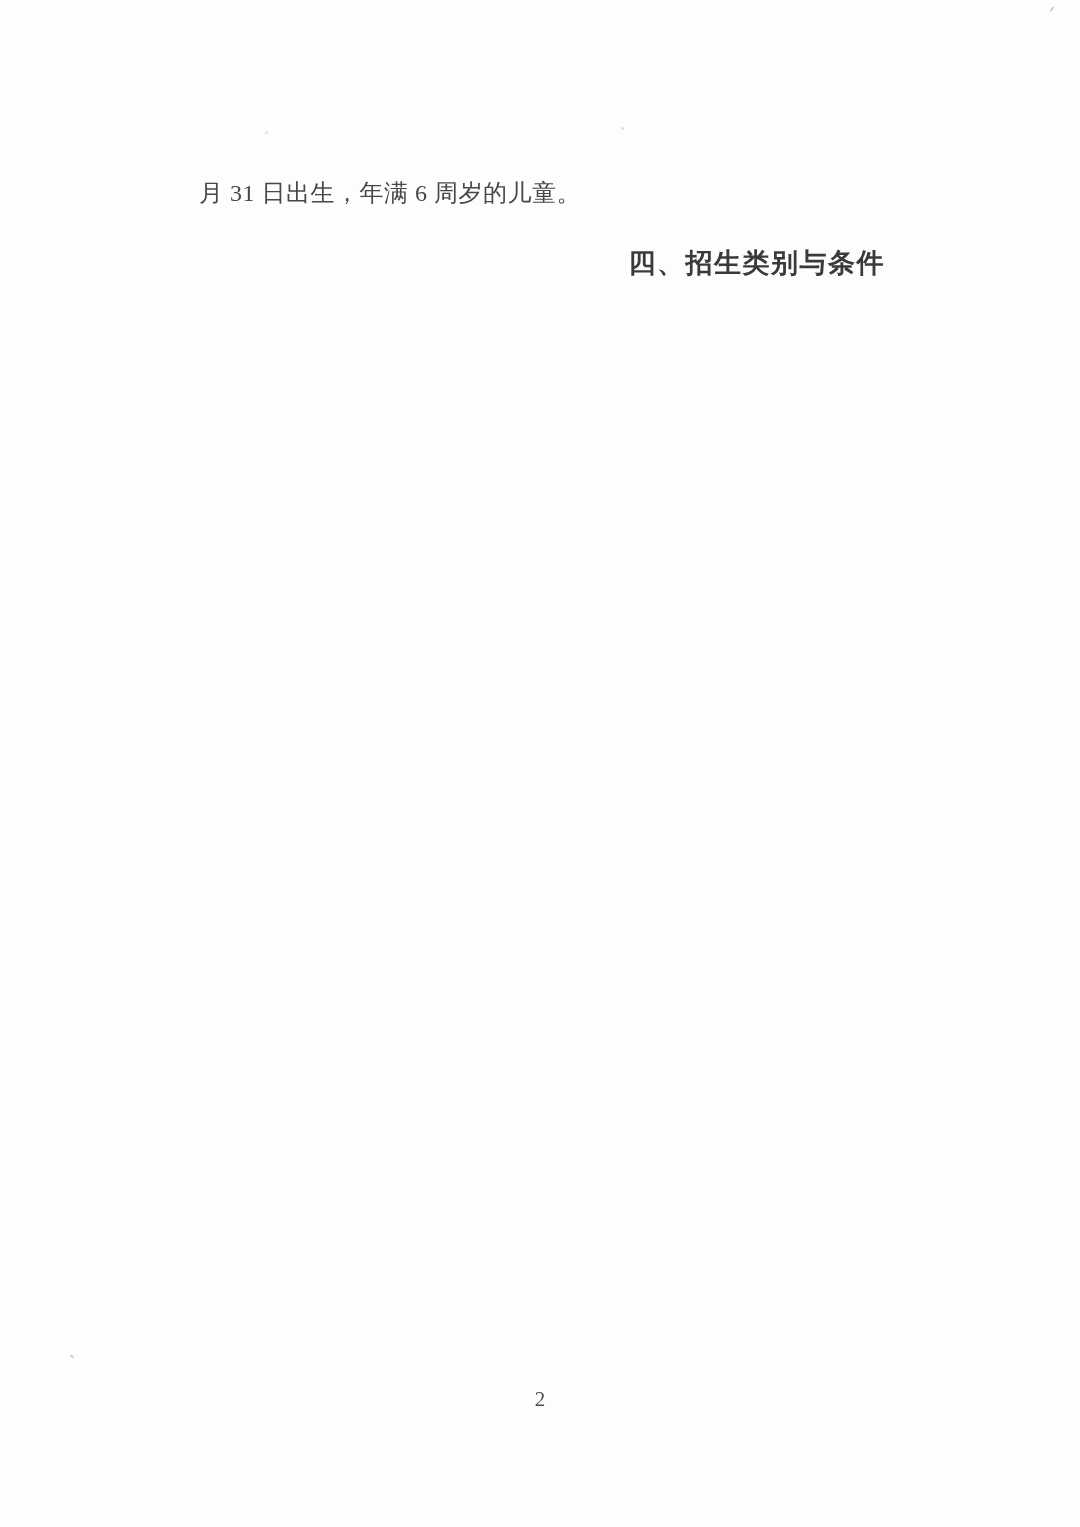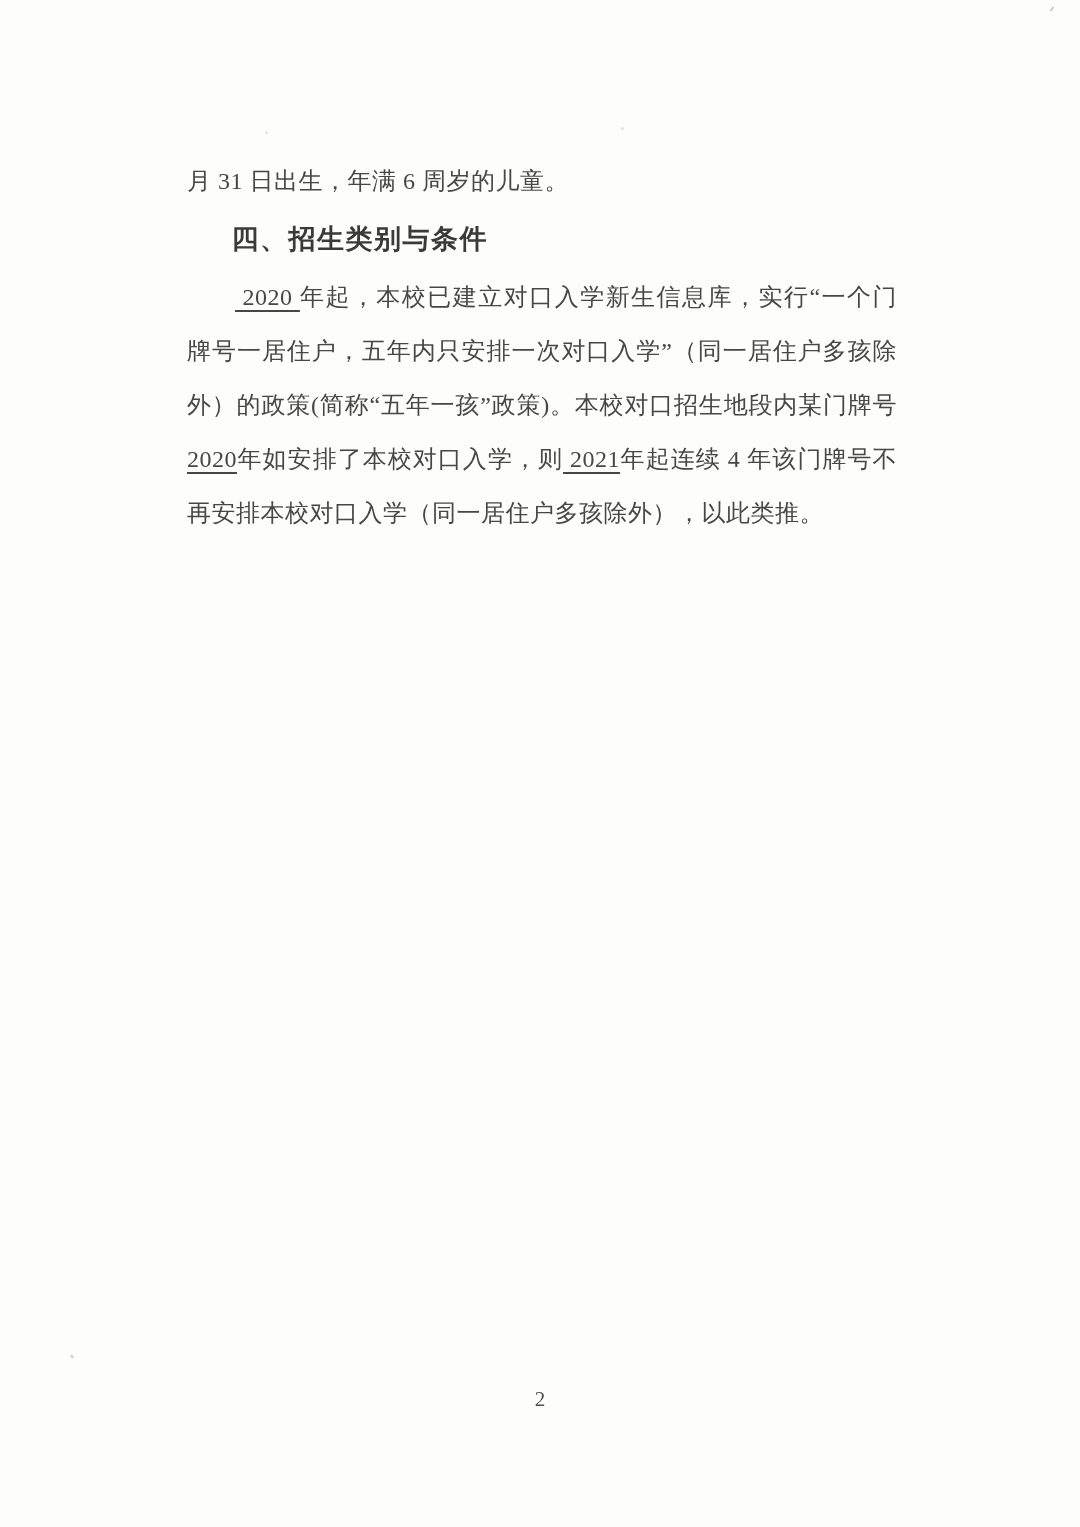--- a/index.html
+++ b/index.html
@@ -20,36 +20,36 @@
     position: absolute;
     inset: 0;
   }
   .doc {
     position: absolute;
     left: 183px;
     top: 150px;
     width: 718px;
   }
   .para {
-    margin: 4px;
+    margin: 16px;
     font-size: 24px;
     line-height: 54px;
     text-align: justify;
     color: var(--text-color);
     letter-spacing: 0.5px;
   }
   .para.indent { text-indent: 2em; }
   .para.heading {
     font-family: "Liberation Sans", "DejaVu Sans", sans-serif;
     font-weight: 700;
     font-size: 27px;
     color: var(--heading-color);
     text-indent: 1.65em;
     letter-spacing: 1.5px;
-    text-align: left;
+    text-align: right;
   }
   .bold { font-weight: 700; }
   .underline {
     text-decoration: underline;
     text-underline-offset: 5px;
     text-decoration-thickness: 1.5px;
   }
   .page-number {
     position: absolute;
     top: 1384px;
@@ -72,20 +72,19 @@
   .speck.s3 { left: 621px;  top: 127px;  width: 3px; height: 3px; opacity: 0.4; }
   .speck.s4 { left: 70px;   top: 1355px; width: 4px; height: 3px; transform: rotate(30deg); opacity: 0.5; }
 </style>
 </head>
 <body>
 
 <div class="page">
   <div class="doc" id="doc">
       <p class="para "><span class="">月 31 日出生，年满 6 周岁的儿童。</span></p>
       <p class="para heading"><span class="bold">四、招生类别与条件</span></p>
-      <p class="para  indent"><span class="underline">&nbsp;2020&nbsp;</span><span class="">年起，本校已建立对口入学新生信息库，实行“一个门牌号一居住户，五年内只安排一次对口入学”（同一居住户多孩除外）的政策(简称“五年一孩”政策)。本校对口招生地段内某门牌号</span><span class="underline">2020</span><span class="">年如安排了本校对口入学，则</span><span class="underline">&nbsp;2021</span><span class="">年起连续 4 年该门牌号不再安排本校对口入学（同一居住户多孩除外），以此类推。</span></p>
     </div>
   <div class="page-number">2</div>
   <div class="speck s1"></div>
   <div class="speck s2"></div>
   <div class="speck s3"></div>
   <div class="speck s4"></div>
 </div>
 
 </body></html>

